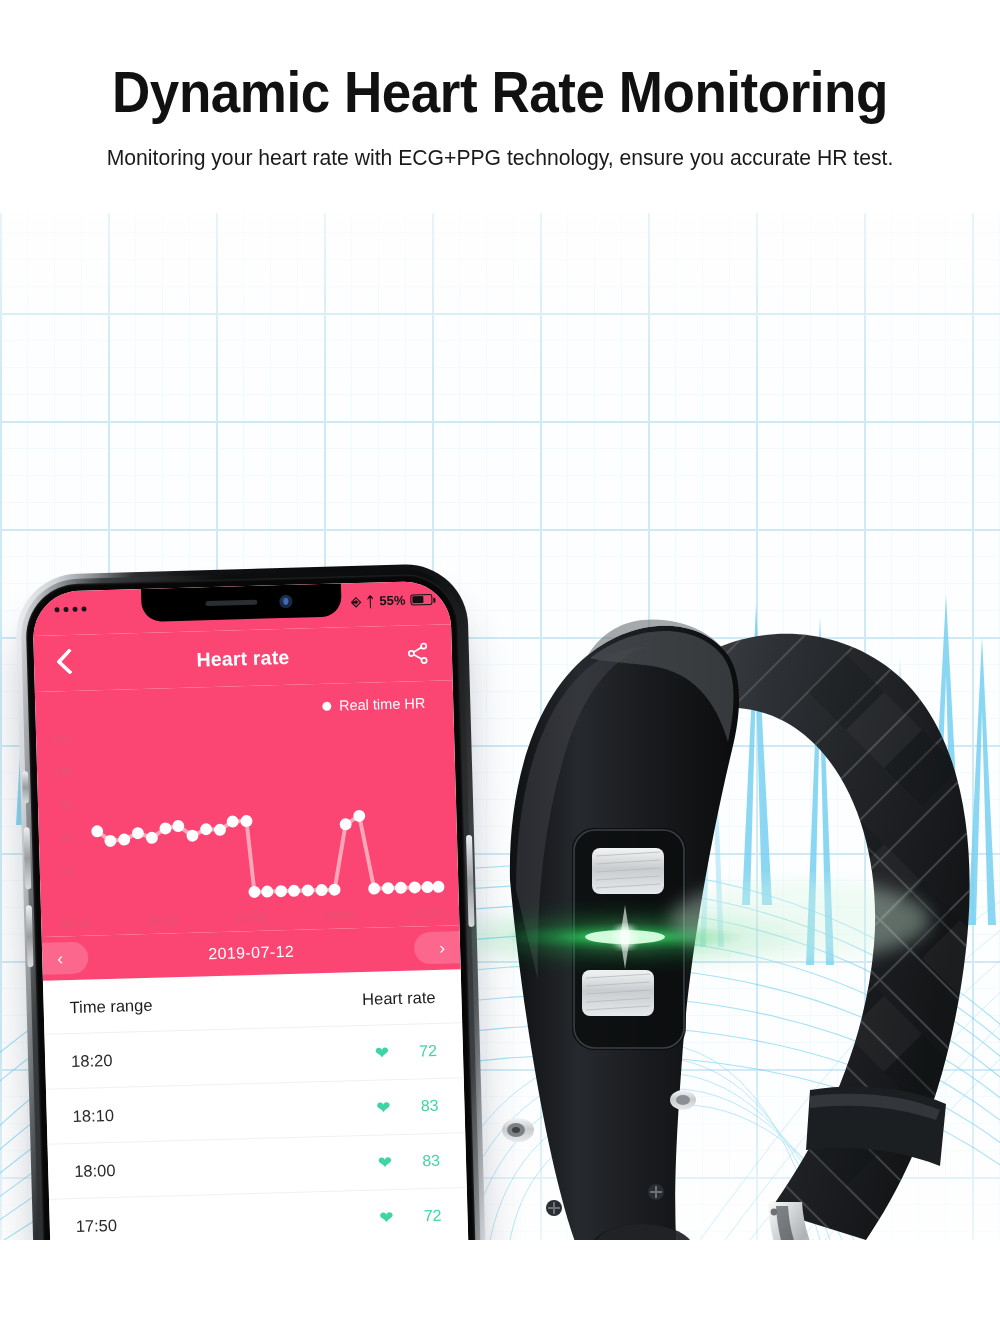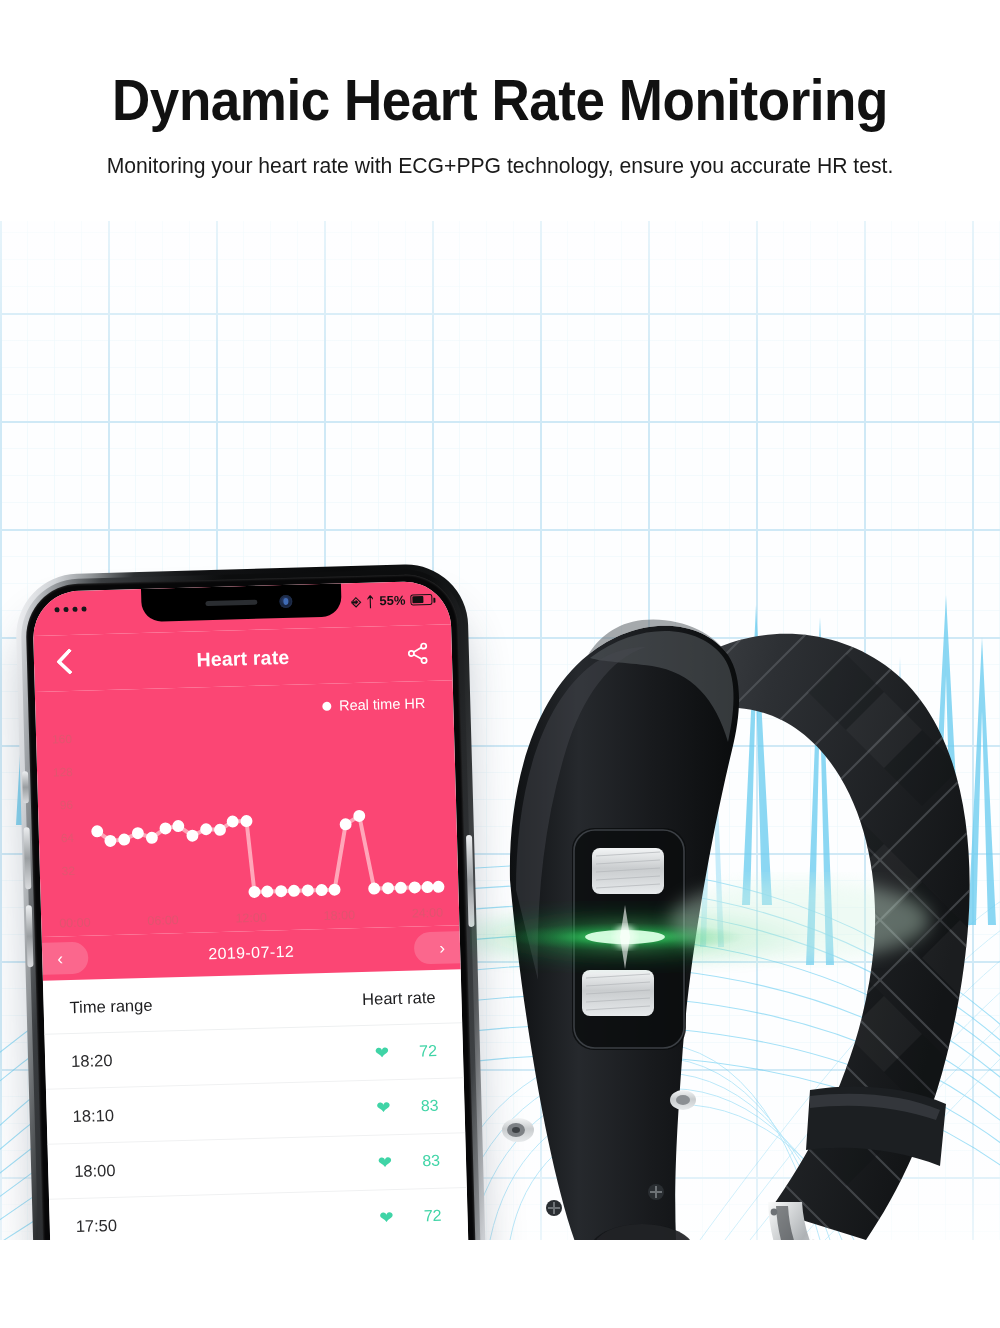--- a/index.html
+++ b/index.html
@@ -5,21 +5,21 @@
   * { margin:0; padding:0; box-sizing:border-box; }
   html,body { width:1000px; height:1328px; overflow:hidden; }
   body {
     font-family:"Liberation Sans", sans-serif;
     background:#ffffff;
     position:relative;
   }
 
   
   .headline-wrap{
-    position:absolute; left:0; top:16px; width:1000px; height:205px;
+    position:absolute; left:0; top:8px; width:1000px; height:205px;
     background:#ffffff; z-index:40;
     text-align:center;
   }
   .headline{
     font-family:"Liberation Sans Narrow","Liberation Sans",sans-serif;
     font-size:57px; font-weight:700; color:#111; letter-spacing:-0.5px;
     line-height:1.05; margin-top:55px;
     transform:scaleX(0.93); transform-origin:center;
   }
   .subhead{

